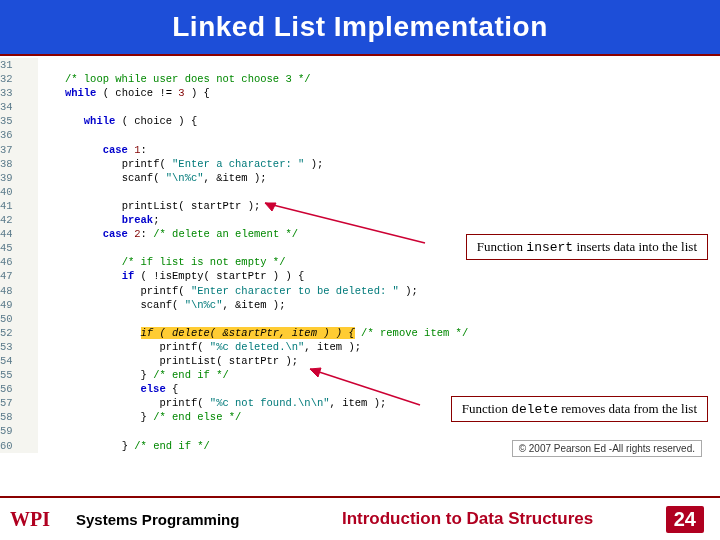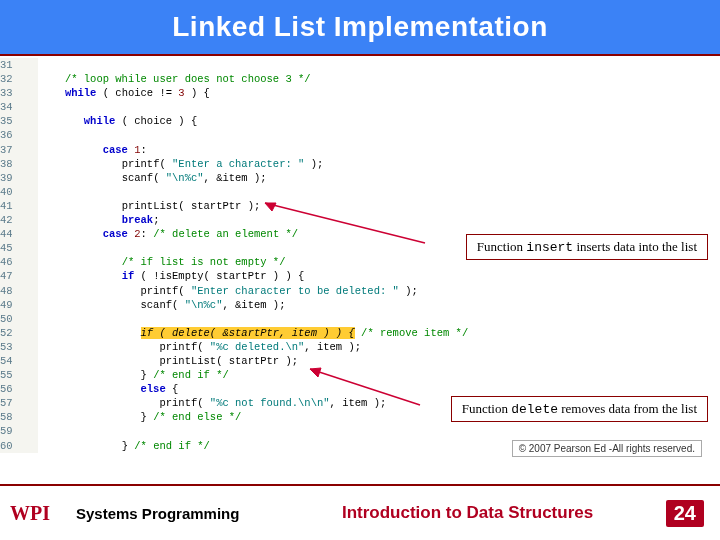--- a/index.html
+++ b/index.html
@@ -5,21 +5,21 @@
   * { margin: 0; padding: 0; box-sizing: border-box; }
   body {
     width: 720px;
     height: 540px;
     background: #fff;
     font-family: "Comic Sans MS", cursive, sans-serif;
     overflow: hidden;
     position: relative;
   }
   .titlebar {
-    background: #3b82f6;
+    background: #1d4ed8;
     height: 56px;
     display: flex;
     align-items: center;
     justify-content: center;
     border-bottom: 2px solid #8a0000;
   }
   .titlebar h1 {
     color: #fff;
     font-size: 28px;
     font-weight: bold;
@@ -87,21 +87,21 @@
     background: #fff;
     border: 1px solid #aaa;
     padding: 2px 6px;
   }
 
   .footer {
     position: absolute;
     bottom: 0;
     left: 0;
     right: 0;
-    height: 56px;
+    height: 44px;
     border-top: 2px solid #8a0000;
     display: flex;
     align-items: center;
     padding: 0 16px 0 8px;
     background: #fff;
   }
   .logo {
     width: 56px;
     height: 28px;
     margin-right: 12px;

